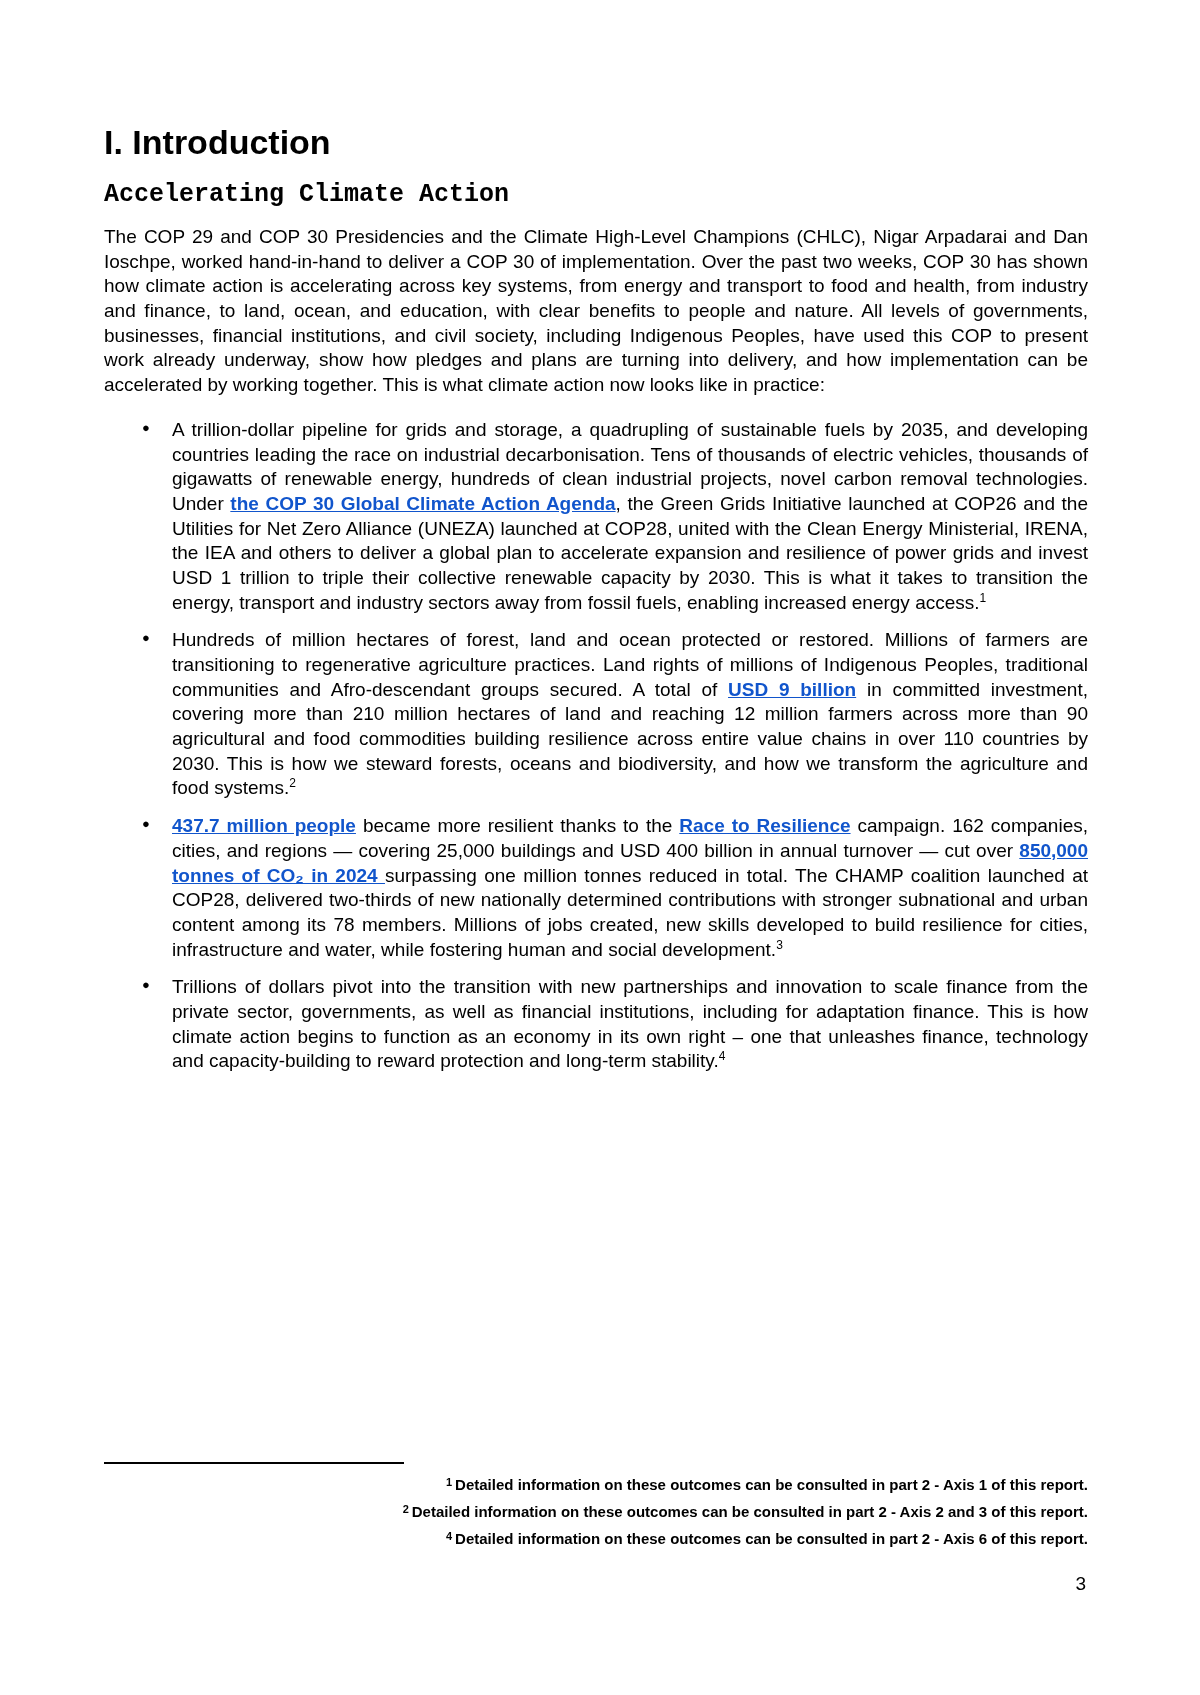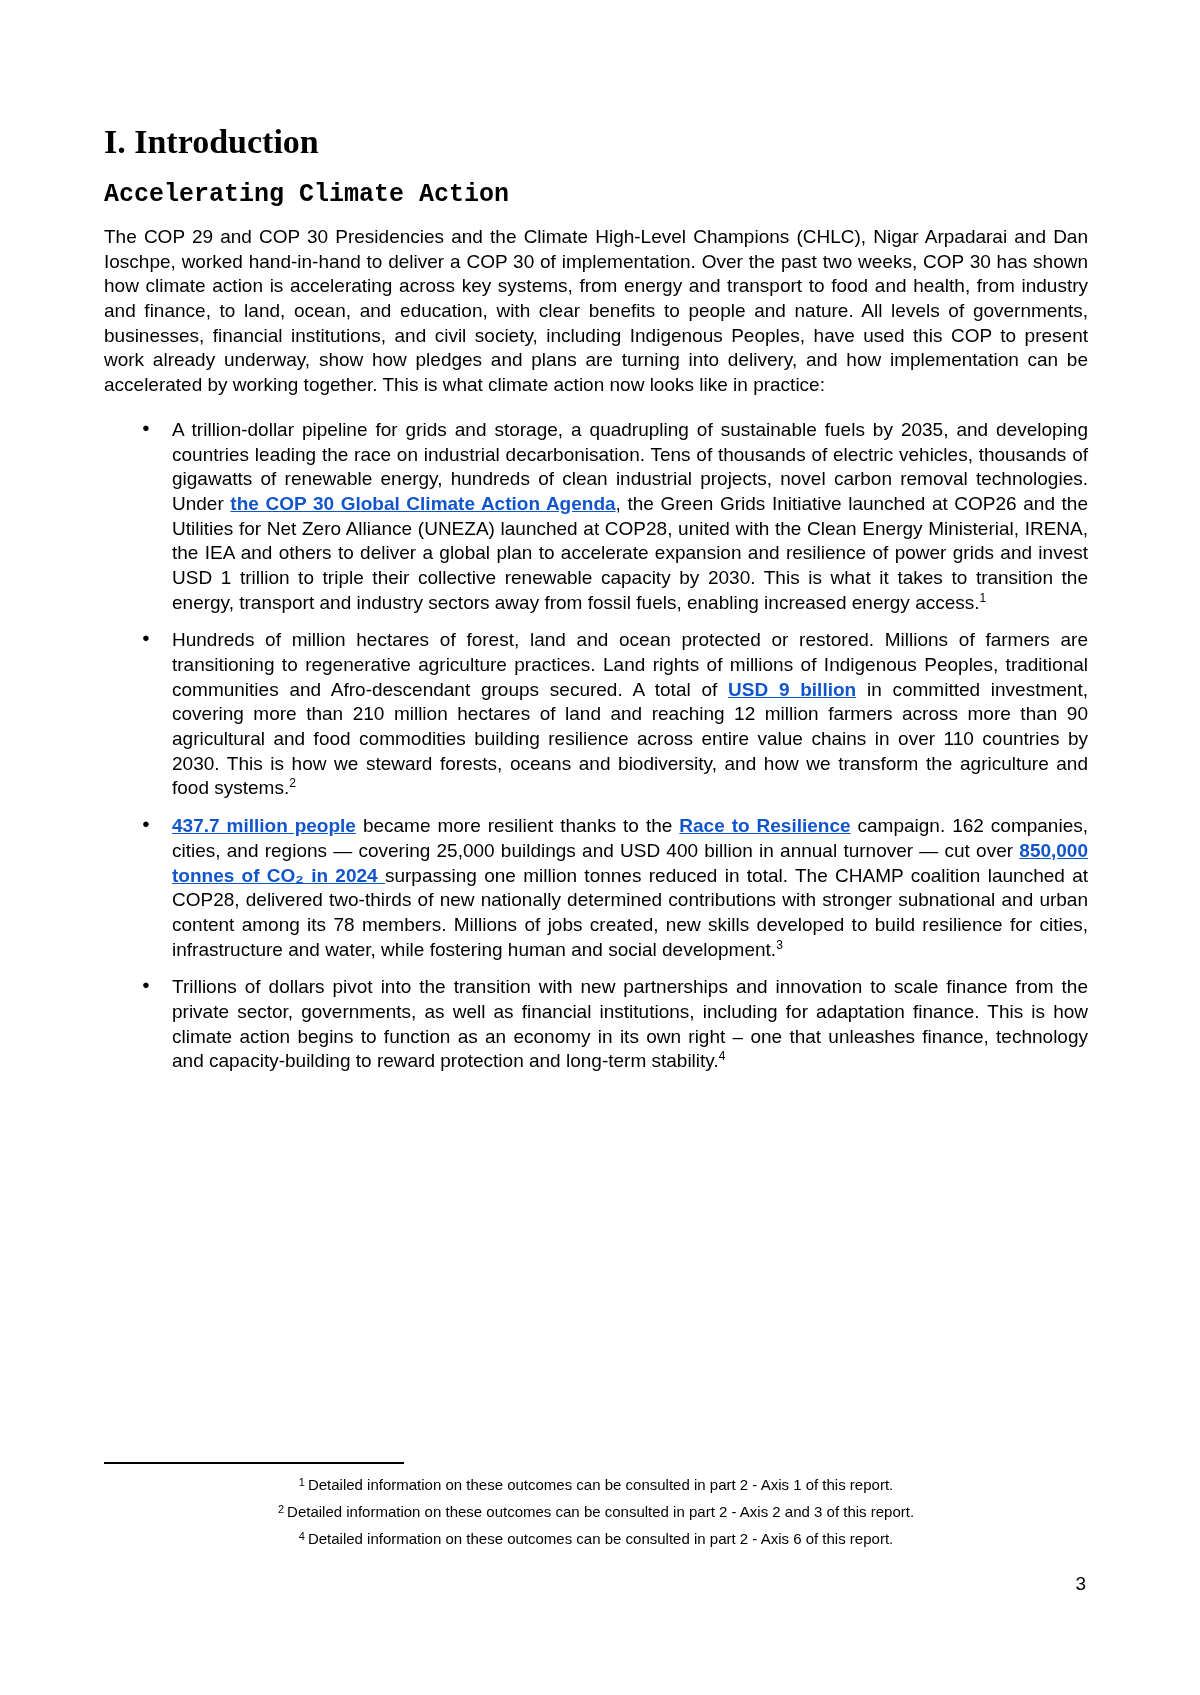--- a/index.html
+++ b/index.html
@@ -18,21 +18,21 @@
     box-sizing: border-box;
   }
   .content {
     position: absolute;
     left: 104px;
     right: 112px;
     top: 0;
   }
   .doc-title {
     margin: 122px 0 0 0;
-    font-family: Liberation Serif, serif;
+    font-family: Liberation Sans, sans-serif;
     font-weight: 700;
     font-size: 34px;
     line-height: 1.2;
     color: #000000;
   }
   .doc-subtitle {
     margin: 16px 0 0 0;
     font-family: Liberation Mono, monospace;
     font-weight: 700;
     font-size: 25px;
@@ -86,21 +86,22 @@
   .fn-rule {
     width: 300px;
     height: 0;
     border-top: 2px solid #000000;
     margin: 0 0 12px 0;
   }
   .fn {
     font-size: 15px;
     line-height: 1.25;
     margin: 0 0 8px 0;
-    text-align: center;
+    text-align: right;
+    font-weight: bold;
   }
   .fn sup {
     font-size: 11px;
     line-height: 0;
     position: relative;
     top: -4px;
     vertical-align: baseline;
     margin-right: 3px;
   }
   .page-number {

